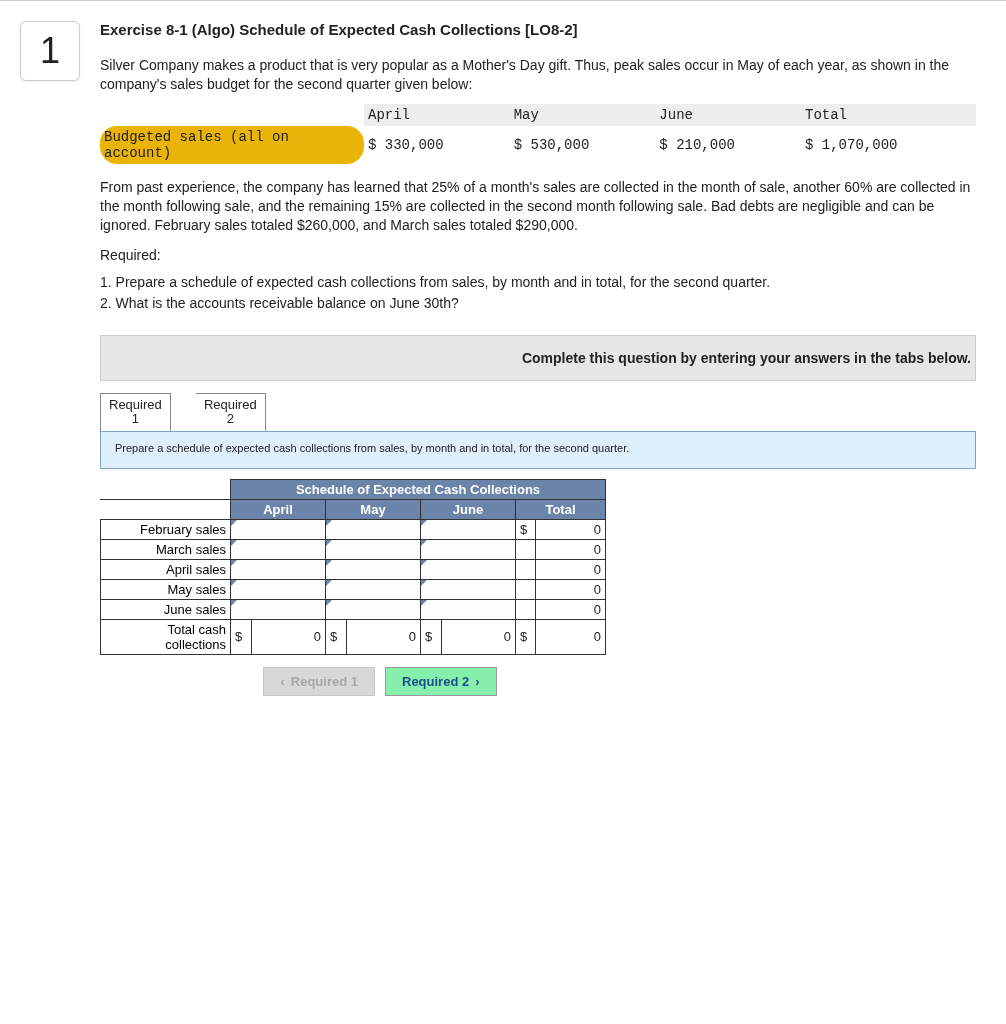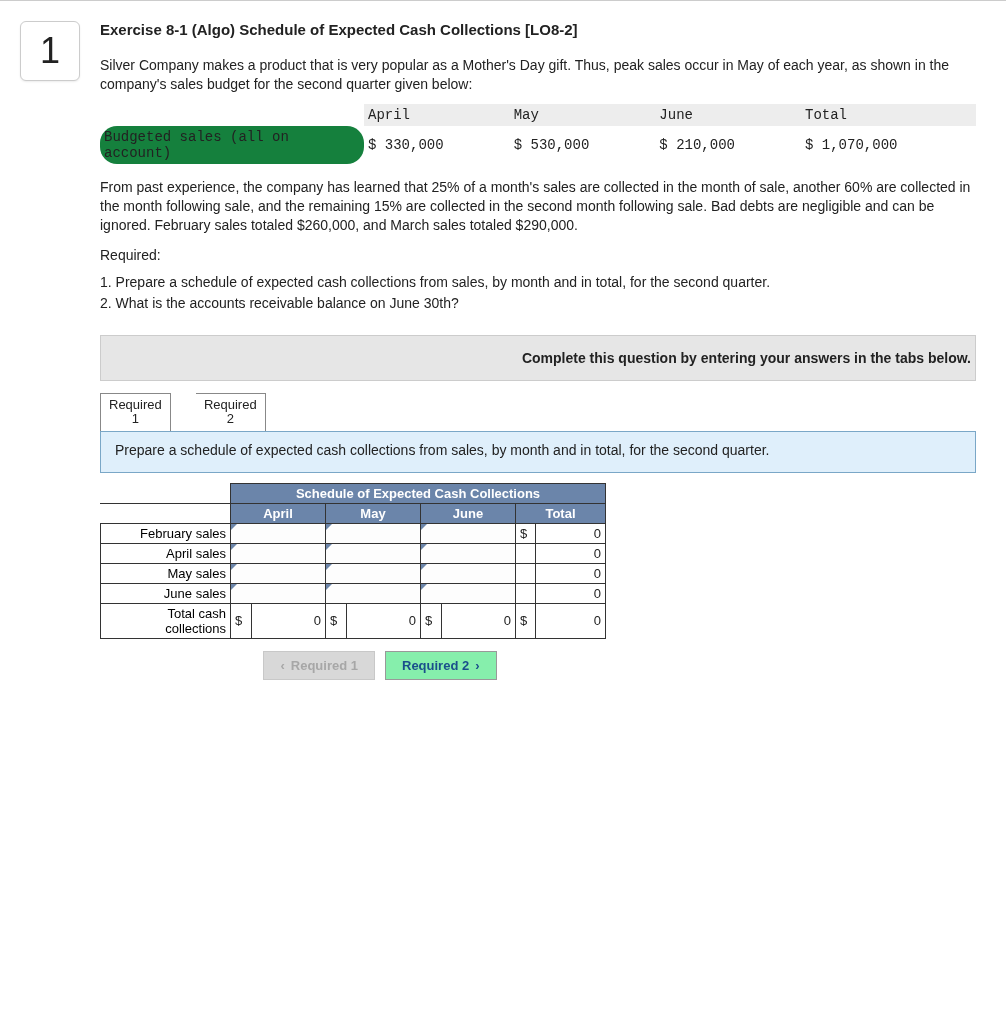--- a/index.html
+++ b/index.html
@@ -30,21 +30,21 @@
     font-size: 36px;
     font-weight: 400;
   }
   .content { flex: 1; }
   .title { font-weight: bold; margin-bottom: 18px; font-size:15px;}
   p { margin: 0 0 8px 0; line-height: 1.35; }
 
   table.budget { width: 100%; border-collapse: collapse; margin: 10px 0 14px 0; }
   table.budget th, table.budget td { padding: 3px 4px; text-align: left; }
   table.budget thead th { background: #ededed; font-weight: normal; font-family: "Courier New", monospace; }
-  table.budget .lbl { width: 264px; font-family: "Courier New", monospace; background:#15803d;border-radius:17px; }
+  table.budget .lbl { width: 264px; font-family: "Courier New", monospace; background:#eab308;border-radius:17px; }
   table.budget td.val { font-family: "Courier New", monospace; }
 
   .req-label { font-weight: normal; margin-top:12px;}
   .instruction-bar {
     background: #e6e6e6;
     border: 1px solid #ccc;
     padding: 14px 4px;
     font-weight: bold;
     margin: 22px 0 12px 0;
     text-align: right;
@@ -59,21 +59,21 @@
     min-width: 70px;
     line-height: 1.1;
     background:#fff;
     cursor:pointer;
   }
   .tab + .tab { border-left: none; }
   .tab-panel {
     border: 1px solid #7aa7c7;
     background: #dfeffb;
     padding: 10px 14px 14px 14px;
-    font-size: 14px;
+    font-size: 11px;
   }
   .worksheet-wrap { margin-top: 10px; }
 
   table.worksheet {
     border-collapse: collapse;
     font-size: 13px;
   }
   table.worksheet th, table.worksheet td {
     border: 1px solid #333;
     padding: 2px 4px;
@@ -178,20 +178,28 @@
           <th colspan="2">June</th>
           <th colspan="2">Total</th>
         </tr>
 
         <tr>
           <td class="rowlabel">February sales</td>
           <td class="cell-input" colspan="2"></td>
           <td class="cell-input" colspan="2"></td>
           <td class="cell-input" colspan="2"></td>
           <td class="cell-dollar noedit">$</td>
+          <td class="cell-total noedit">0</td>
+        </tr>
+        <tr>
+          <td class="rowlabel">March sales</td>
+          <td class="cell-input" colspan="2"></td>
+          <td class="cell-input" colspan="2"></td>
+          <td class="cell-input" colspan="2"></td>
+          <td class="cell-dollar noedit"></td>
           <td class="cell-total noedit">0</td>
         </tr>
         <tr>
           <td class="rowlabel">April sales</td>
           <td class="cell-input" colspan="2"></td>
           <td class="cell-input" colspan="2"></td>
           <td class="cell-input" colspan="2"></td>
           <td class="cell-dollar noedit"></td>
           <td class="cell-total noedit">0</td>
         </tr>

